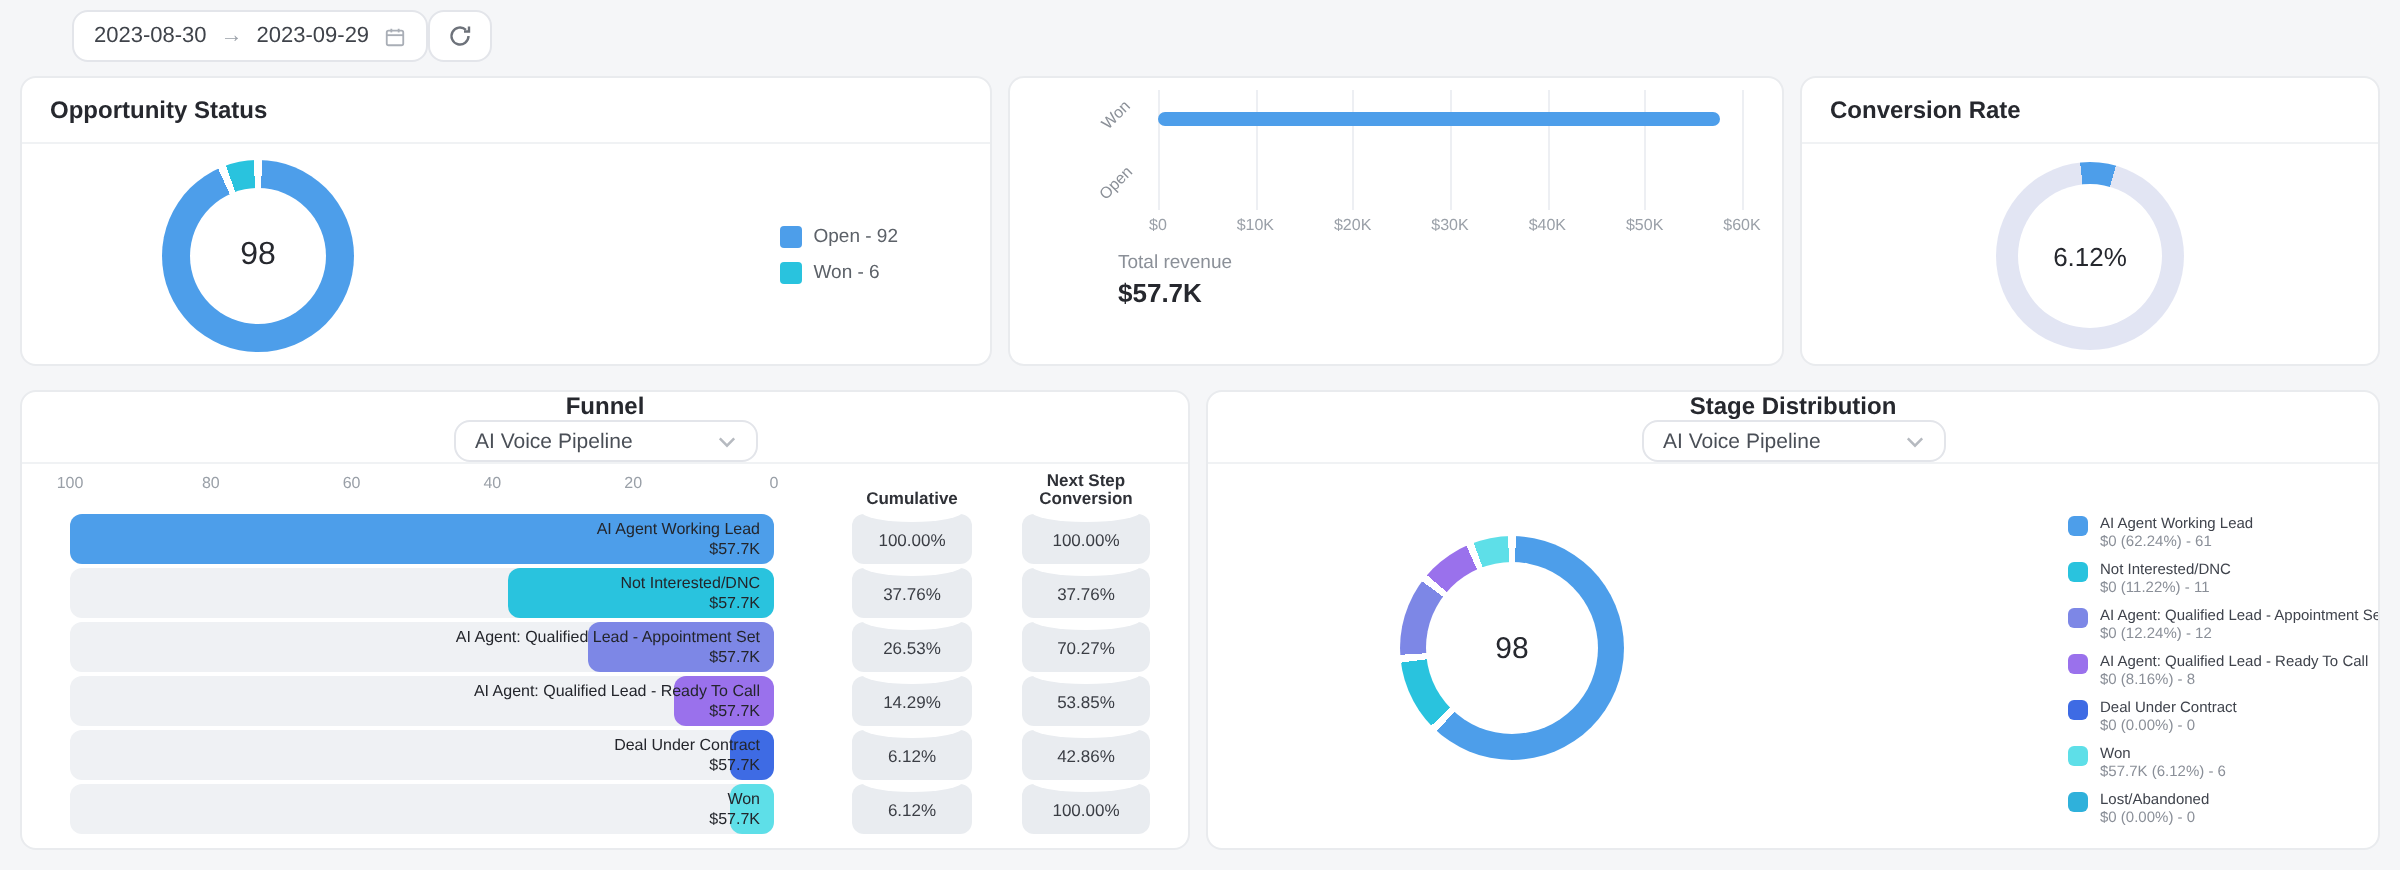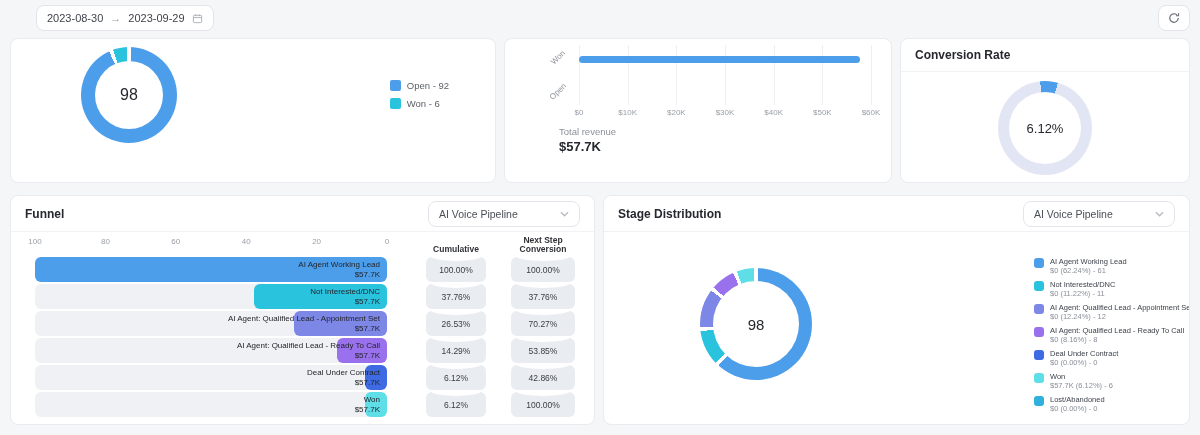--- a/index.html
+++ b/index.html
@@ -1,34 +1,34 @@
 <!DOCTYPE html>
 <html><head>
 <meta charset="utf-8">
 <style>
   * { margin:0; padding:0; box-sizing:border-box; }
   html,body { background:#f5f6f8; }
   body { font-family:"Liberation Sans","DejaVu Sans",sans-serif; color:#26282e; }
   .page { position:relative; width:1200px; height:435px; background:#f5f6f8; overflow:hidden; }
 
   
-  .topbar { height:36px; display:flex; align-items:center; justify-content:space-between; padding:0 10px 0 36px; }
+  .topbar { height:36px; display:flex; align-items:center; justify-content:flex-start; padding:0 10px 0 36px; }
   .pill { display:flex; align-items:center; gap:7px; background:#fff; border:1px solid #e3e5ea; border-radius:8px; height:26px; padding:0 10px; font-size:11px; color:#3f434a; cursor:pointer; }
   .topbar-right { display:flex; align-items:center; gap:8px; }
   .date-arrow { color:#9aa0a8; font-size:11px; }
   .icon-btn { width:32px; justify-content:center; padding:0; }
   svg.ic { display:block; }
 
   
   .row1 { display:flex; gap:8px; margin:2px 10px 0; height:145px; }
   .row2 { display:flex; gap:8px; margin:12px 10px 0; height:230px; }
   .card { background:#fff; border:1px solid #e9ebee; border-radius:8px; overflow:hidden; }
   .card-header { display:flex; align-items:center; justify-content:space-between; padding:0 14px; border-bottom:1px solid #f0f2f4; }
   .row1 .card-header { height:33px; }
-  .row2 .card-header { height:36px; }
+  .row2 .card-header { height:36px;flex-direction:column; }
   .card-title { font-size:12px; font-weight:700; color:#26282e; }
   .select-pill { display:flex; align-items:center; justify-content:space-between; gap:8px; border:1px solid #e3e5ea; border-radius:8px; height:26px; width:152px; padding:0 10px; font-size:10.5px; color:#4a4f57; cursor:pointer; background:#fff; }
 
   
   .card-os { width:486px; }
   .os-body { display:flex; align-items:center; height:111px; padding:0 46px 0 70px; }
   .donut { border-radius:50%; position:relative; flex:none; }
   .donut-hole { position:absolute; background:#fff; border-radius:50%; display:flex; align-items:center; justify-content:center; }
   .os-donut { width:96px; height:96px; }
   .os-donut .donut-hole { inset:14px; font-size:16px; }
@@ -110,20 +110,23 @@
         <svg class="ic" width="12" height="12" viewBox="0 0 24 24" fill="none" stroke="#6d727a" stroke-width="2.4">
             <path d="M20.5 12a8.5 8.5 0 1 1-2.6-6.1"></path>
             <polyline points="21 2.5 21 7.5 16 7.5"></polyline>
           </svg>
       </div>
     </div>
   </div>
 
   <div class="row1">
     <div class="card card-os">
+      <div class="card-header">
+        <span class="card-title">Opportunity Status</span>
+      </div>
       <div class="os-body">
         <div class="donut os-donut" style="background: conic-gradient(rgb(255, 255, 255) 0deg, rgb(255, 255, 255) 2.5deg, rgb(77, 158, 234) 2.5deg, rgb(77, 158, 234) 335.459deg, rgb(255, 255, 255) 335.459deg, rgb(255, 255, 255) 337.959deg, rgb(255, 255, 255) 337.959deg, rgb(255, 255, 255) 340.459deg, rgb(41, 195, 222) 340.459deg, rgb(41, 195, 222) 357.5deg, rgb(255, 255, 255) 357.5deg, rgb(255, 255, 255) 360deg);">
           <div class="donut-hole">
               <span>98</span>
             </div>
         </div>
         <div class="os-legend" id="os-legend">
           <div class="legend-item">
             <span class="swatch" style="background: rgb(77, 158, 234);"></span>
             <span>Open - 92</span>

